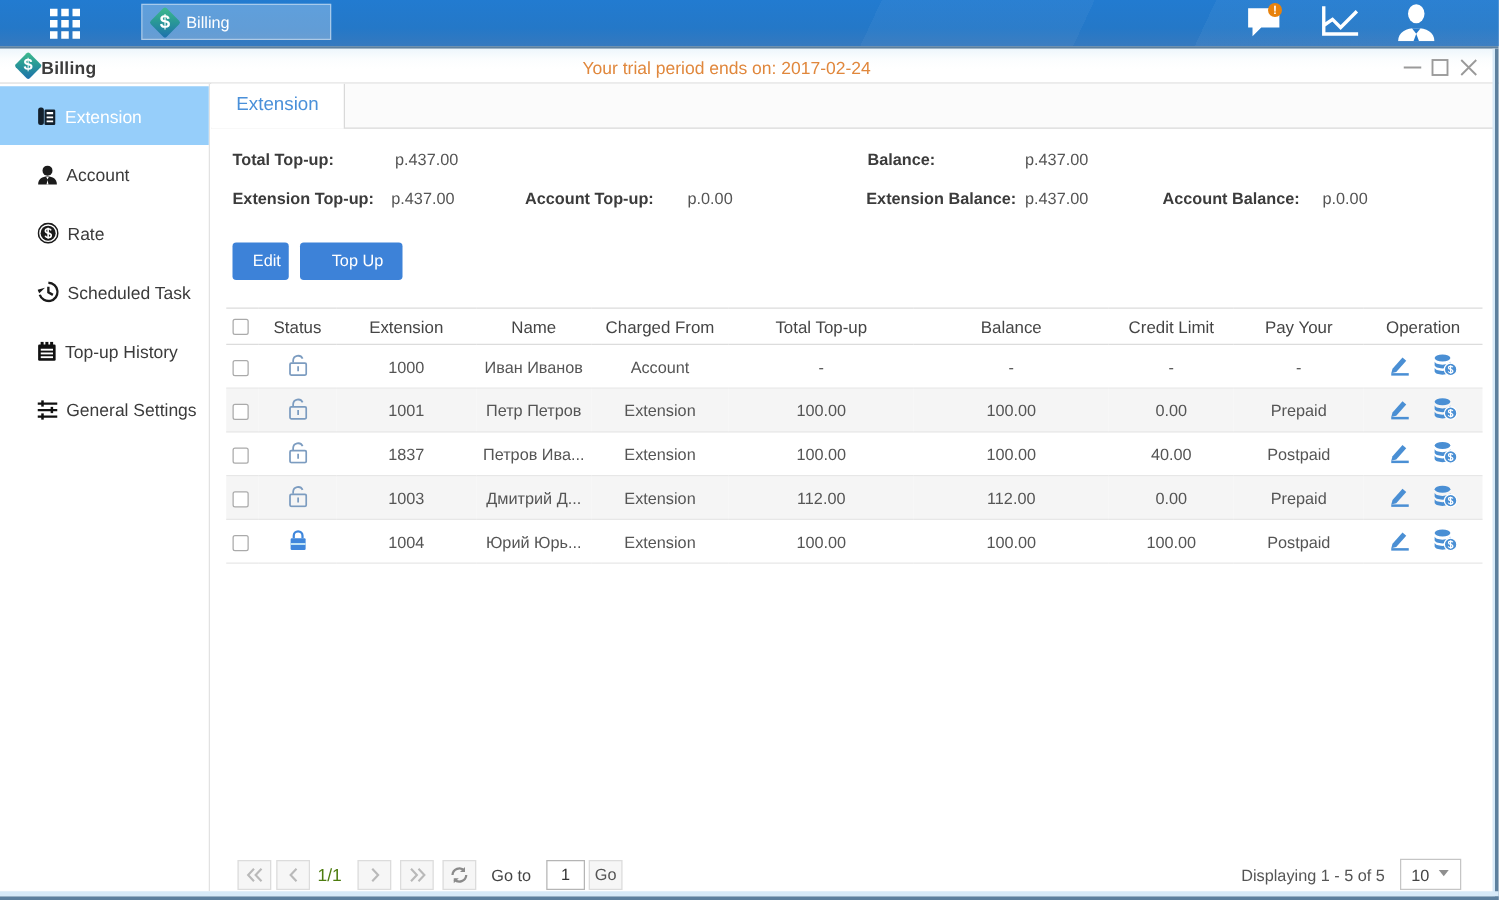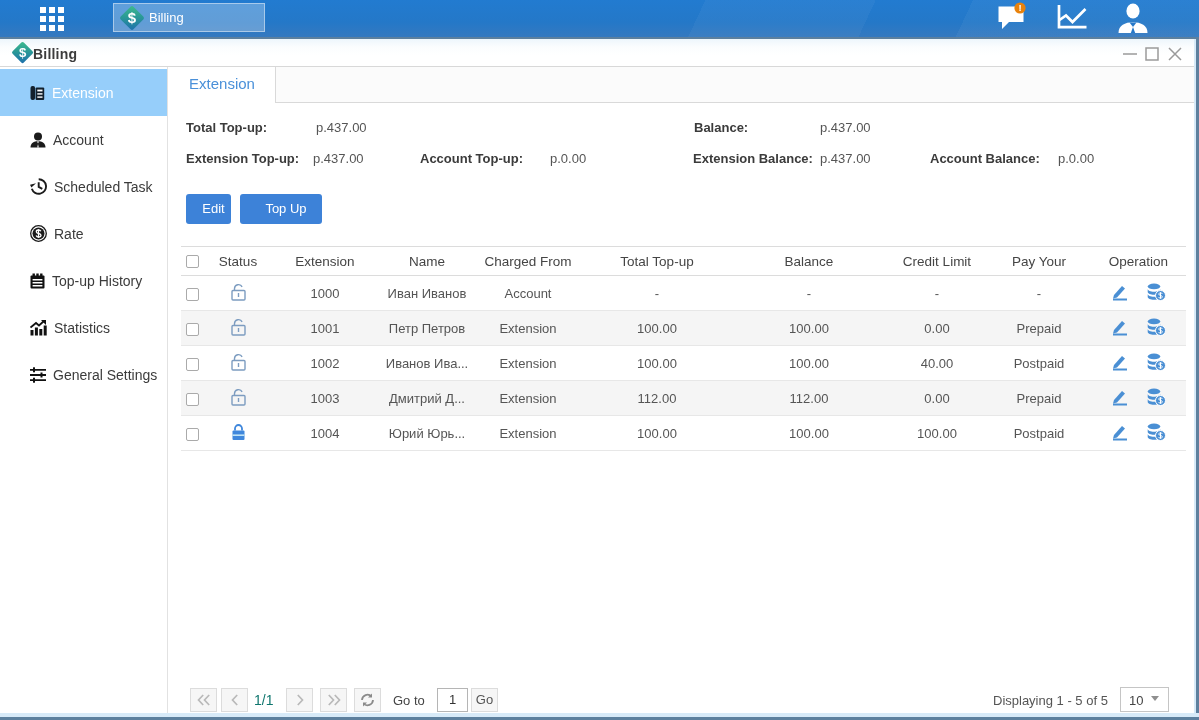--- a/index.html
+++ b/index.html
@@ -129,20 +129,21 @@
       <path d="M16 24 l-2.2 6 h4.4 z" fill="#2578c9"></path>
     </svg>
   </div>
 
   <div class="titlebar">
     <div class="diamond">
         <div class="dsq"></div>
         <div class="dtxt">$</div>
       </div>
     <div class="appname">Billing</div>
+    <div class="trial">Your trial period ends on: 2017-02-24</div>
     <svg class="winctl" width="70" height="28" viewBox="0 0 70 28">
       <path d="M1 15 h14" stroke="#9a9a9a" stroke-width="1.5"></path>
       <rect x="24" y="9" width="12" height="12" fill="none" stroke="#9a9a9a" stroke-width="1.5"></rect>
       <path d="M47 9 l12 12 M59 9 l-12 12" stroke="#9a9a9a" stroke-width="1.5"></path>
     </svg>
   </div>
 
   <div class="sidebar">
     <div class="sitem sel">
       <svg width="15" height="16" viewBox="0 0 15 16">
@@ -155,54 +156,44 @@
       Extension</div>
     <div class="sitem">
       <svg width="16" height="16" viewBox="0 0 16 16">
         <circle cx="8" cy="4.5" r="4" fill="#1b1b1b"></circle>
         <path d="M0.5 15.5 c0-4.5 3.4-6.3 7.5-6.3 s7.5 1.8 7.5 6.3 z" fill="#1b1b1b"></path>
         <path d="M7 9.5 l1 2 1-2 z M8 12 l-0.8 3.5 h1.6 z" fill="#fff"></path>
       </svg>
       Account</div>
     <div class="sitem">
       <svg width="17" height="17" viewBox="0 0 17 17">
-        <path d="M8.7 1.2 a7.3 7.3 0 1 1 -6.9 9.6" fill="none" stroke="#1b1b1b" stroke-width="1.9"></path>
-        <path d="M0 6.8 l6 -1.6 -4.6 4.4 z" fill="#1b1b1b"></path>
-        <path d="M8.7 4.3 v4.6 l3.6 2" fill="none" stroke="#1b1b1b" stroke-width="1.9"></path>
-      </svg>
-      Scheduled Task</div>
-    <div class="sitem">
-      <svg width="17" height="17" viewBox="0 0 17 17">
         <circle cx="8.5" cy="8.5" r="7.8" fill="none" stroke="#1b1b1b" stroke-width="1.3"></circle>
         <circle cx="8.5" cy="8.5" r="6" fill="#1b1b1b"></circle>
         <path d="M8.5 4.2 v8.6" stroke="#fff" stroke-width="1.3" fill="none"></path>
         <path d="M10.9 6.3 c-0.4-0.8-1.3-1.3-2.4-1.3 -1.3 0-2.2 0.7-2.2 1.7 0 2.4 4.7 1.2 4.7 3.6 0 1.1-1 1.8-2.4 1.8 -1.2 0-2.1-0.6-2.5-1.5" stroke="#fff" stroke-width="1.3" fill="none"></path>
       </svg>
       Rate</div>
+    <div class="sitem">
+      <svg width="17" height="17" viewBox="0 0 17 17">
+        <path d="M8.7 1.2 a7.3 7.3 0 1 1 -6.9 9.6" fill="none" stroke="#1b1b1b" stroke-width="1.9"></path>
+        <path d="M0 6.8 l6 -1.6 -4.6 4.4 z" fill="#1b1b1b"></path>
+        <path d="M8.7 4.3 v4.6 l3.6 2" fill="none" stroke="#1b1b1b" stroke-width="1.9"></path>
+      </svg>
+      Scheduled Task</div>
     <div class="sitem">
       <svg width="15" height="16" viewBox="0 0 15 16">
         <rect x="0.5" y="2.5" width="14" height="13" rx="1" fill="#111"></rect>
         <rect x="2.5" y="0.5" width="2.4" height="4" fill="#111"></rect>
         <rect x="6.3" y="0.5" width="2.4" height="4" fill="#111"></rect>
         <rect x="10.1" y="0.5" width="2.4" height="4" fill="#111"></rect>
         <rect x="2.6" y="6" width="9.8" height="1.5" fill="#fff"></rect>
         <rect x="2.6" y="9" width="9.8" height="1.5" fill="#fff"></rect>
         <rect x="2.6" y="12" width="9.8" height="1.5" fill="#fff"></rect>
       </svg>
       Top-up History</div>
-    <div class="sitem">
-      <svg width="17" height="17" viewBox="0 0 17 17">
-        <rect x="0.5" y="11" width="3" height="5.5" fill="#111"></rect>
-        <rect x="4.9" y="8.5" width="3" height="8" fill="#111"></rect>
-        <rect x="9.3" y="10" width="3" height="6.5" fill="#111"></rect>
-        <rect x="13.7" y="6.5" width="3" height="10" fill="#111"></rect>
-        <path d="M0.5 8.5 l5.5-4.5 3 2.5 5-4.5" fill="none" stroke="#111" stroke-width="1.8"></path>
-        <path d="M11 1 h5 v5 z" fill="#111"></path>
-      </svg>
-      Statistics</div>
     <div class="sitem">
       <svg width="16" height="16" viewBox="0 0 16 16">
         <path d="M0 2.8 h16 M0 8 h16 M0 13.2 h16" stroke="#111" stroke-width="1.8"></path>
         <rect x="3" y="0.3" width="2" height="5" fill="#111"></rect>
         <rect x="10.5" y="5.5" width="2" height="5" fill="#111"></rect>
         <rect x="3" y="10.7" width="2" height="5" fill="#111"></rect>
       </svg>
       General Settings</div>
   </div>
 
@@ -313,22 +304,22 @@
               </svg>
         </td>
       </tr>
       <tr>
         <td style="text-align:left"><span class="cb"></span></td>
         <td><svg width="15" height="18" viewBox="0 0 15 18">
                 <rect x="1" y="7.5" width="13" height="9.5" rx="1" fill="none" stroke="#7c9cc0" stroke-width="1.4"></rect>
                 <path d="M3.5 7 v-1.5 a4 4 0 0 1 7.6-1.6" fill="none" stroke="#7c9cc0" stroke-width="1.4"></path>
                 <rect x="6.8" y="10" width="1.4" height="4" fill="#7c9cc0"></rect>
               </svg></td>
-        <td>1002</td>
-            <td>Иванов Ива...</td>
+        <td>1837</td>
+            <td>Петров Ива...</td>
             <td>Extension</td>
             <td>100.00</td>
             <td>100.00</td>
             <td>40.00</td>
             <td>Postpaid</td>
         <td>
           <svg width="18" height="18" viewBox="0 0 18 18" style="margin-right:14px">
                 <path d="M3 12 L11 3 l3 2.5 -8 9 -4 1 z" fill="#4a8fd4"></path>
                 <rect x="2" y="15.5" width="14" height="2" fill="#4a8fd4"></rect>
               </svg>
@@ -403,21 +394,21 @@
     </tbody>
       </table>
 
     <div class="pager">
       <div class="pbtn" style="left:21px"><svg width="14" height="12" viewBox="0 0 14 12" style="margin-top:5px">
             <path d="M6.2 1 L1.5 6 l4.7 5 M12.2 1 L7.5 6 l4.7 5" stroke="#b9b9b9" stroke-width="1.7" fill="none"></path>
           </svg></div>
       <div class="pbtn" style="left:52px"><svg width="8" height="12" viewBox="0 0 8 12" style="margin-top:5px">
             <path d="M6.2 1 L1.5 6 l4.7 5" stroke="#b9b9b9" stroke-width="1.7" fill="none"></path>
           </svg></div>
-      <div class="lbl" style="left:85px;color:#0f766e;font-size:14px;top:4px">1/1</div>
+      <div class="lbl" style="left:85px;color:#4d7c0f;font-size:14px;top:4px">1/1</div>
       <div class="pbtn" style="left:117px"><svg width="8" height="12" viewBox="0 0 8 12" style="margin-top:5px">
             <path d="M1.8 1 L6.5 6 l-4.7 5" stroke="#b9b9b9" stroke-width="1.7" fill="none"></path>
           </svg></div>
       <div class="pbtn" style="left:151px"><svg width="14" height="12" viewBox="0 0 14 12" style="margin-top:5px">
             <path d="M1.8 1 L6.5 6 l-4.7 5 M7.8 1 L12.5 6 l-4.7 5" stroke="#b9b9b9" stroke-width="1.7" fill="none"></path>
           </svg></div>
       <div class="pbtn" style="left:185px">
         <svg width="15" height="14" viewBox="0 0 15 14" style="margin-top:4px">
           <path d="M2 7 a5.5 5.5 0 0 1 9.5-3.5 M13 7 a5.5 5.5 0 0 1 -9.5 3.5" fill="none" stroke="#8a8a8a" stroke-width="1.8"></path>
           <path d="M12 0.5 v4 h-4 z" fill="#8a8a8a"></path>

